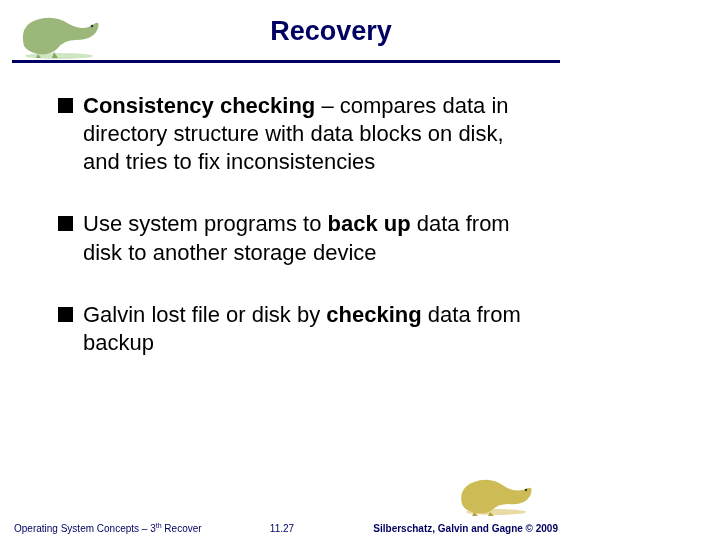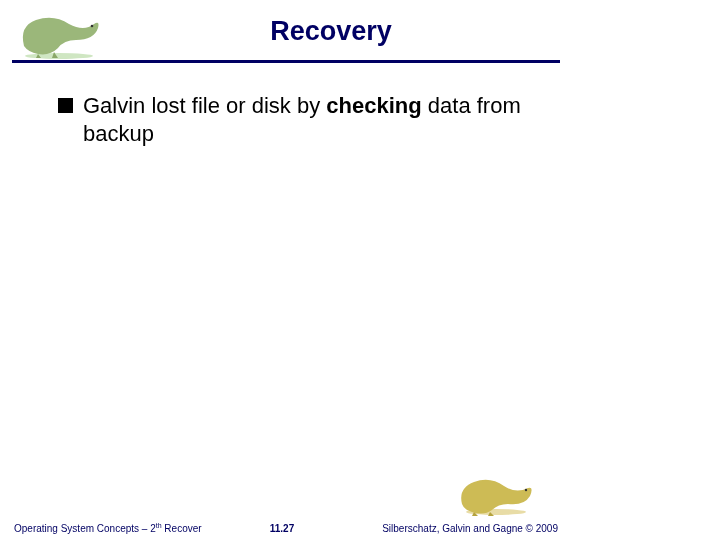--- a/index.html
+++ b/index.html
@@ -9,22 +9,22 @@
   .dino-top { position: absolute; left: 14px; top: 6px; width: 90px; height: 54px; }
   .title { position: absolute; left: 120px; right: 30px; top: 16px; text-align: center; font-weight: bold; color: #000063; font-size: 27px; }
   .rule { position: absolute; left: 12px; right: 12px; top: 60px; height: 3px; background: #000063; }
   .content { position: absolute; left: 58px; right: 40px; top: 92px; }
   .bullet { display: flex; align-items: flex-start; font-size: 22px; line-height: 1.28; margin-bottom: 34px; color: #000; }
   .marker { width: 15px; height: 15px; background: #000; flex: 0 0 15px; margin-top: 6px; margin-right: 10px; }
   .bullet .text b { font-weight: bold; }
   .footer { position: absolute; left: 0; right: 0; bottom: 0; height: 26px; }
   .foot-left { position: absolute; left: 14px; bottom: 6px; font-size: 10px; color: #000063; }
   .foot-left sup { font-size: 7px; }
-  .foot-center { position: absolute; left: 0; right: 8px; bottom: 6px; text-align: center; font-size: 10px; color: #000063; font-weight: bold; }
-  .foot-right { position: absolute; right: 14px; bottom: 6px; font-size: 10px; color: #000063; }
+  .foot-center { position: absolute; left: 0; right: 8px; bottom: 6px; text-align: center; font-size: 10px; color: #000063; }
+  .foot-right { position: absolute; right: 14px; bottom: 6px; font-size: 10px; color: #000063; font-weight: bold; }
   .dino-bottom { position: absolute; right: 36px; bottom: 24px; width: 80px; height: 46px; }
 </style>
 </head>
 <body>
 
 <div class="slide">
 
   <div class="header">
     <div class="dino-top">
       <svg viewBox="0 0 90 54" width="90" height="54">
@@ -33,37 +33,45 @@
         <path d="M24 48 L22 52 L27 52 Z M40 46 L38 52 L44 52 Z" fill="#8aa768"></path>
         <circle cx="78" cy="20" r="1.3" fill="#333"></circle>
       </svg>
     </div>
     <div class="title">Recovery</div>
     <div class="rule"></div>
   </div>
 
   <div class="content">
 
+    <div class="bullet">
+      <div class="marker"></div>
+      <div class="text"><b>Consistency checking</b><span> – compares data in directory structure with data blocks on disk, and tries to fix inconsistencies</span></div>
+    </div>
 
+    <div class="bullet">
+      <div class="marker"></div>
+      <div class="text"><span>Use system programs to </span><b>back up</b><span> data from disk to another storage device</span></div>
+    </div>
 
     <div class="bullet">
       <div class="marker"></div>
       <div class="text"><span>Galvin lost file or disk by </span><b>checking</b><span> data from backup</span></div>
     </div>
 
   </div>
 
   <div class="dino-bottom">
     <svg viewBox="0 0 80 46" width="80" height="46">
       <ellipse cx="40" cy="42" rx="30" ry="3" fill="#e8dca6"></ellipse>
       <path d="M6 34 Q 2 18 18 12 Q 34 6 48 16 Q 60 24 72 18 Q 78 16 74 26 Q 68 36 52 34 Q 42 34 36 40 Q 28 46 16 42 Q 8 40 6 34 Z" fill="#cdbb55"></path>
       <path d="M18 42 L16 46 L22 46 Z M34 42 L32 46 L38 46 Z" fill="#b5a33e"></path>
       <circle cx="70" cy="20" r="1.2" fill="#333"></circle>
     </svg>
   </div>
 
   <div class="footer">
-    <div class="foot-left"><span>Operating System Concepts – 2</span><sup>th</sup><span> Recover</span></div>
+    <div class="foot-left"><span>Operating System Concepts – 3</span><sup>th</sup><span> Recover</span></div>
     <div class="foot-center">11.27</div>
     <div class="foot-right">Silberschatz, Galvin and Gagne © 2009</div>
   </div>
 
 </div>
 
 </body></html>

